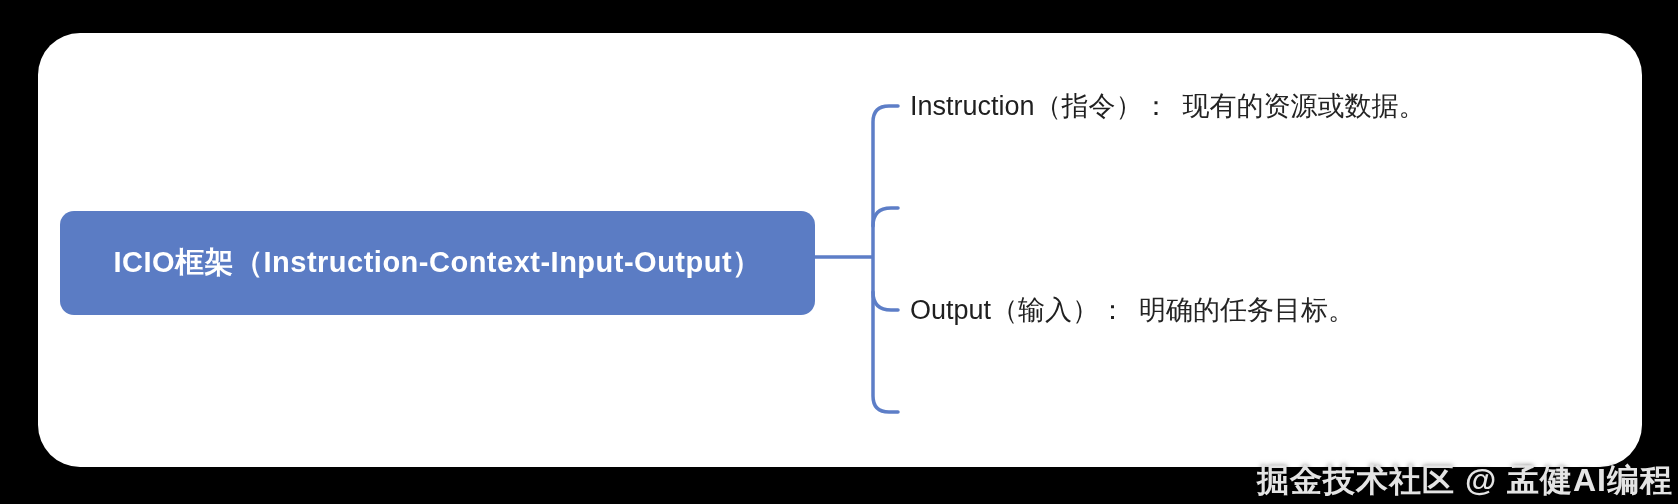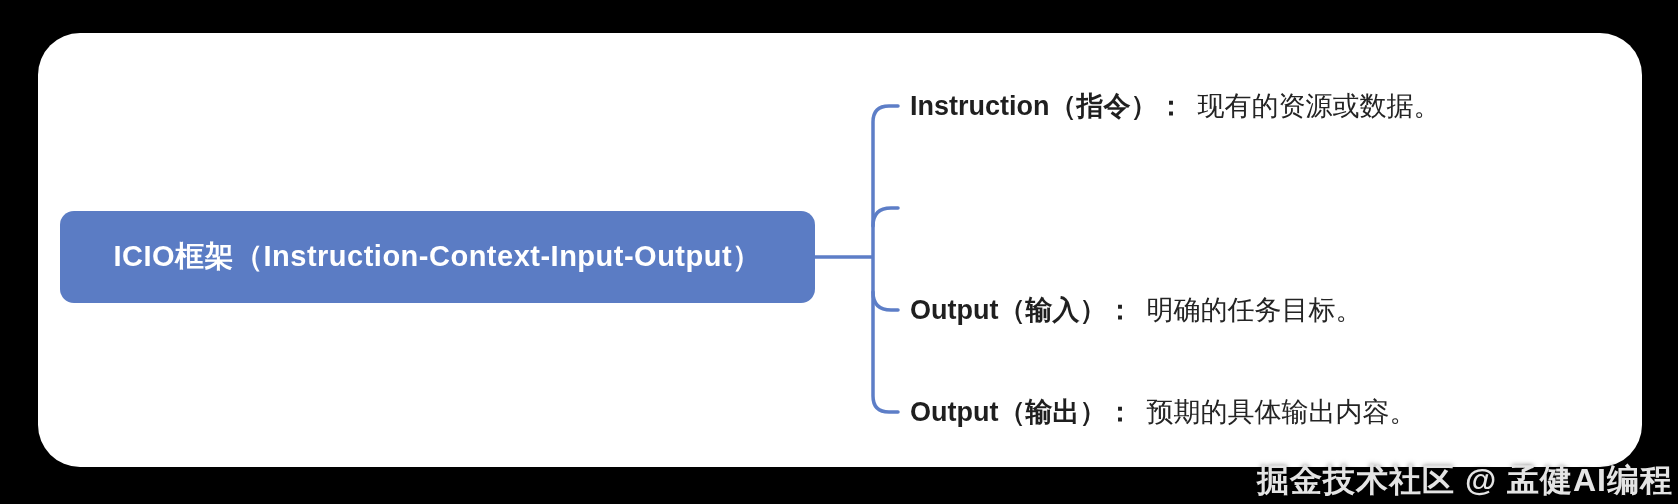--- a/index.html
+++ b/index.html
@@ -33,42 +33,42 @@
   }
   .connectors path{
     fill:none;
     stroke:var(--line_blue);
     stroke-width:3.5;
     stroke-linecap:round;
   }
   .root-node{
     position:absolute;
     left:60px;top:211px;
-    width:755px;height:92px;
+    width:755px;height:104px;
     background:var(--node_blue);
     border-radius:14px;
     display:flex;align-items:center;justify-content:center;
   }
   .root-node .root-label{
     color:#ffffff;
     font-weight:bold;
     font-size:29px;
     letter-spacing:0.5px;
     white-space:nowrap;
   }
   .branch{
     position:absolute;
     left:910px;
     transform:translateY(-50%);
     white-space:nowrap;
     font-size:27px;
     color:var(--text_dark);
   }
   .branch .b-label{
-    font-weight:bold;
+    font-weight:normal;
     color:#1f1f1f;
     margin-top:24px;
   }
   .branch .b-desc{
     font-weight:normal;
     margin-left:13px;
     color:#242424;
   }
   .branch-1{top:106px;}
   .branch-2{top:208px;}
@@ -109,19 +109,16 @@
 
   <div class="branch branch-1">
     <span class="b-label">Instruction（指令）：</span><span class="b-desc">现有的资源或数据。</span>
   </div>
 
 
   <div class="branch branch-3">
     <span class="b-label">Output（输入）：</span><span class="b-desc">明确的任务目标。</span>
   </div>
 
-  <div class="branch branch-4">
-    <span class="b-label">Output（输出）：</span><span class="b-desc">预期的具体输出内容。</span>
-  </div>
 
   <div class="watermark">掘金技术社区 @ 孟健AI编程</div>
 
 </div>
 
 </body></html>

